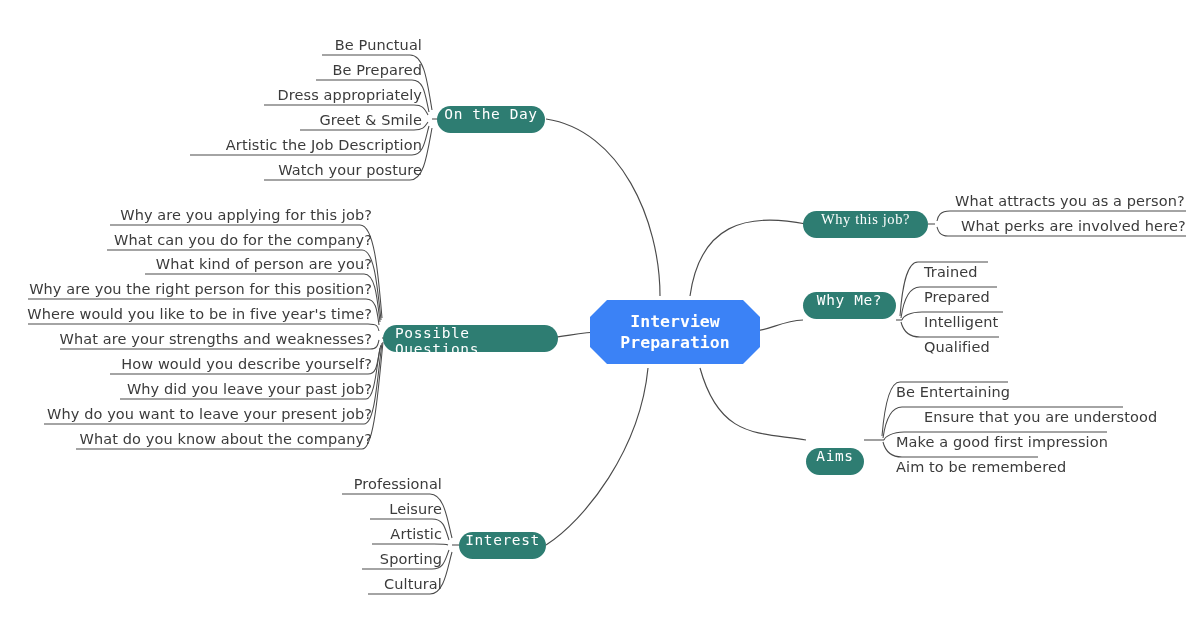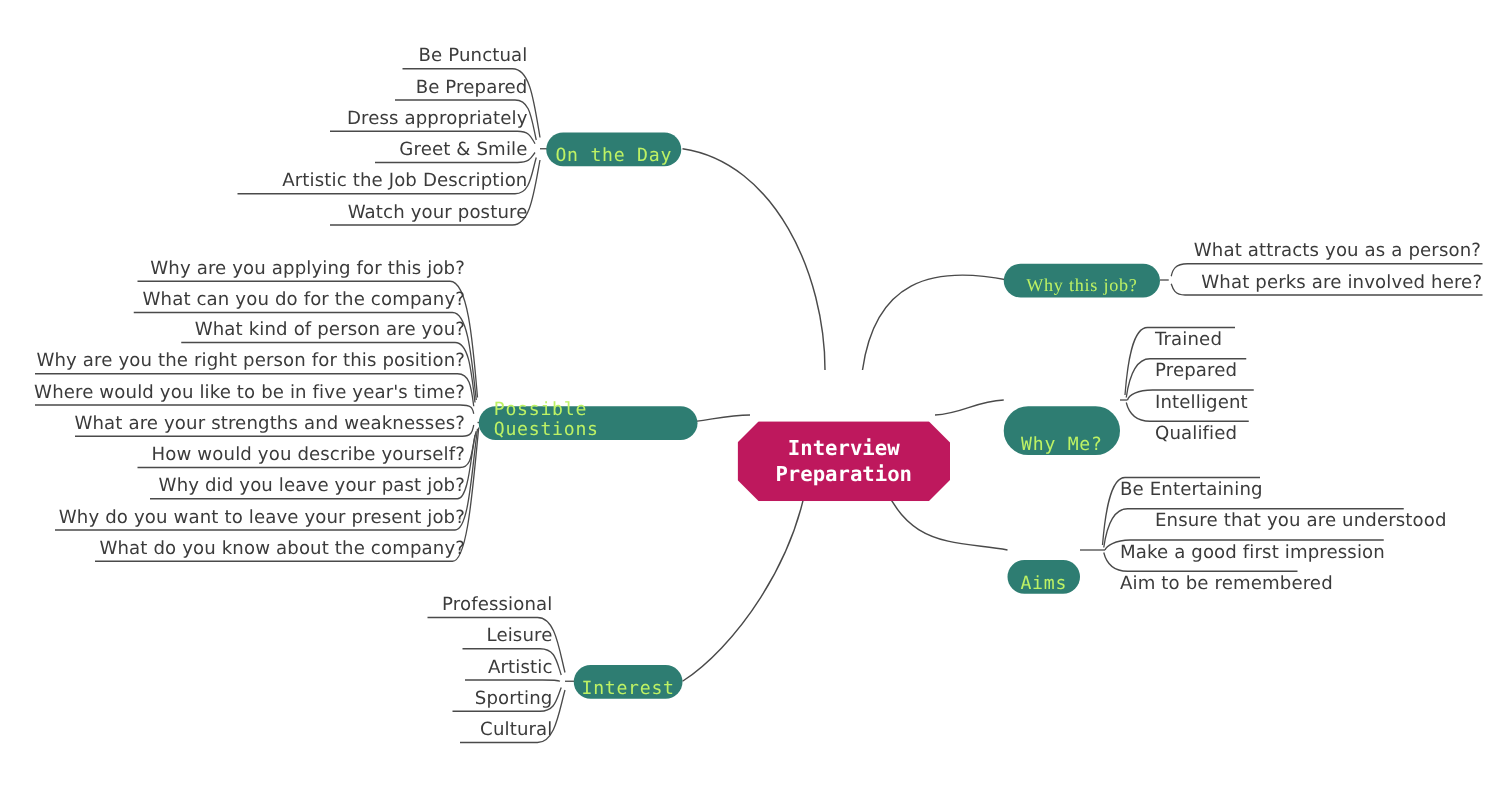--- a/index.html
+++ b/index.html
@@ -3,28 +3,28 @@
 <meta charset="utf-8">
 <style>
   html,body{margin:0;padding:0;background:#ffffff;}
   body{width:1200px;height:630px;overflow:hidden;
        font-family:"DejaVu Sans","Liberation Sans",sans-serif;}
   #stage{position:relative;width:1200px;height:630px;background:#fff;}
   svg#wires{position:absolute;left:0;top:0;width:1200px;height:630px;}
   .leaf{position:absolute;white-space:nowrap;font-size:14.5px;color:#3b3b3b;
         line-height:17px;letter-spacing:.1px;}
   .leaf.r{text-align:right;}
-  .node{position:absolute;background:#2e7d72;color:#bef264;border-radius:999px;
-        font-size:14.5px;display:flex;align-items:flex-end;justify-content:center;
+  .node{position:absolute;background:#2e7d72;color:#ffffff;border-radius:999px;
+        font-size:14.5px;display:flex;align-items:flex-start;justify-content:center;
         letter-spacing:.6px;font-family:"DejaVu Sans Mono","Liberation Mono",monospace;}
-  #core{position:absolute;background:#be185d;color:#ffffff;
+  #core{position:absolute;background:#3b82f6;color:#ffffff;
         font-family:"DejaVu Sans Mono","Liberation Mono",monospace;
         font-size:16.5px;font-weight:bold;line-height:21px;text-align:center;
         display:flex;align-items:center;justify-content:center;
-        clip-path:polygon(17px 0,100% 0,100% 0,calc(100% - 17px) 0,100% 17px,100% calc(100% - 17px),calc(100% - 17px) 100%,17px 100%,0 calc(100% - 17px),0 17px);margin-top:37px;}
+        clip-path:polygon(17px 0,100% 0,100% 0,calc(100% - 17px) 0,100% 17px,100% calc(100% - 17px),calc(100% - 17px) 100%,17px 100%,0 calc(100% - 17px),0 17px);}
 </style>
 </head>
 <body>
 
 <div id="stage">
 
   <svg id="wires" viewBox="0 0 1200 630" xmlns="http://www.w3.org/2000/svg">
     <g fill="none" stroke="#4a4a4a" stroke-width="1.15">
 
       <path d="M 660 296 C 660 220 620 130 546 119"></path>
@@ -106,21 +106,21 @@
   </div>
 
   <div class="node" style="left:459px;top:532px;width:87px;height:27px;">
     <span>Interest</span>
   </div>
 
   <div class="node" style="left:803px;top:211px;width:125px;height:27px;font-family:Liberation Serif, serif;">
     <span>Why this job?</span>
   </div>
 
-  <div class="node" style="left:803px;top:325px;width:93px;height:39px;">
+  <div class="node" style="left:803px;top:292px;width:93px;height:27px;">
     <span>Why Me?</span>
   </div>
 
   <div class="node" style="left:806px;top:427px;width:58px;height:27px;margin-top:21px;">
     <span>Aims</span>
   </div>
 
   <div class="leaf r" style="left:150px;top:37px;width:272px;">Be Punctual</div>
   <div class="leaf r" style="left:150px;top:62px;width:272px;">Be Prepared</div>
   <div class="leaf r" style="left:150px;top:87px;width:272px;">Dress appropriately</div>

